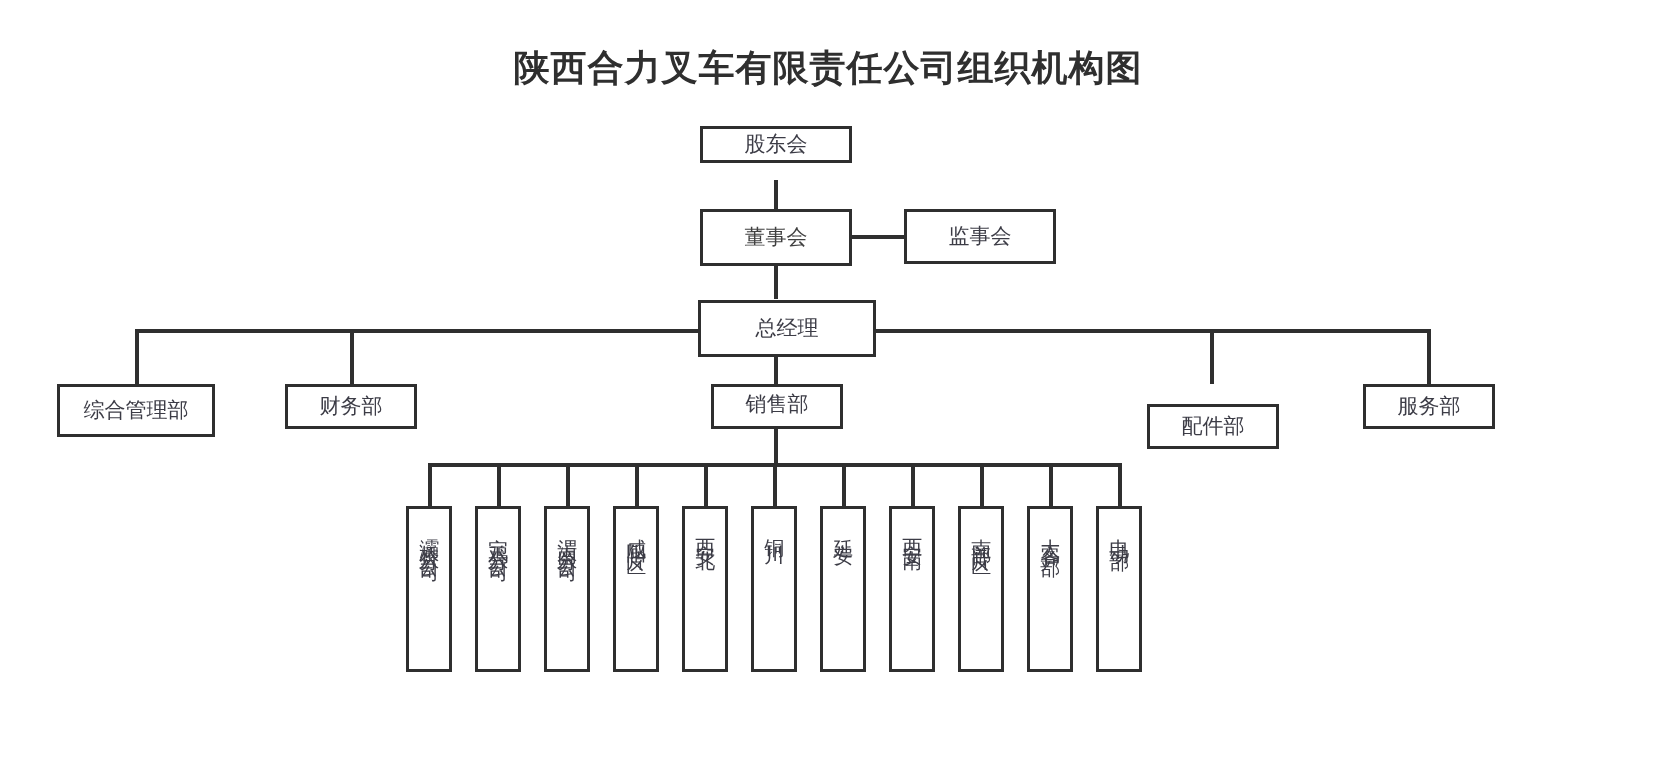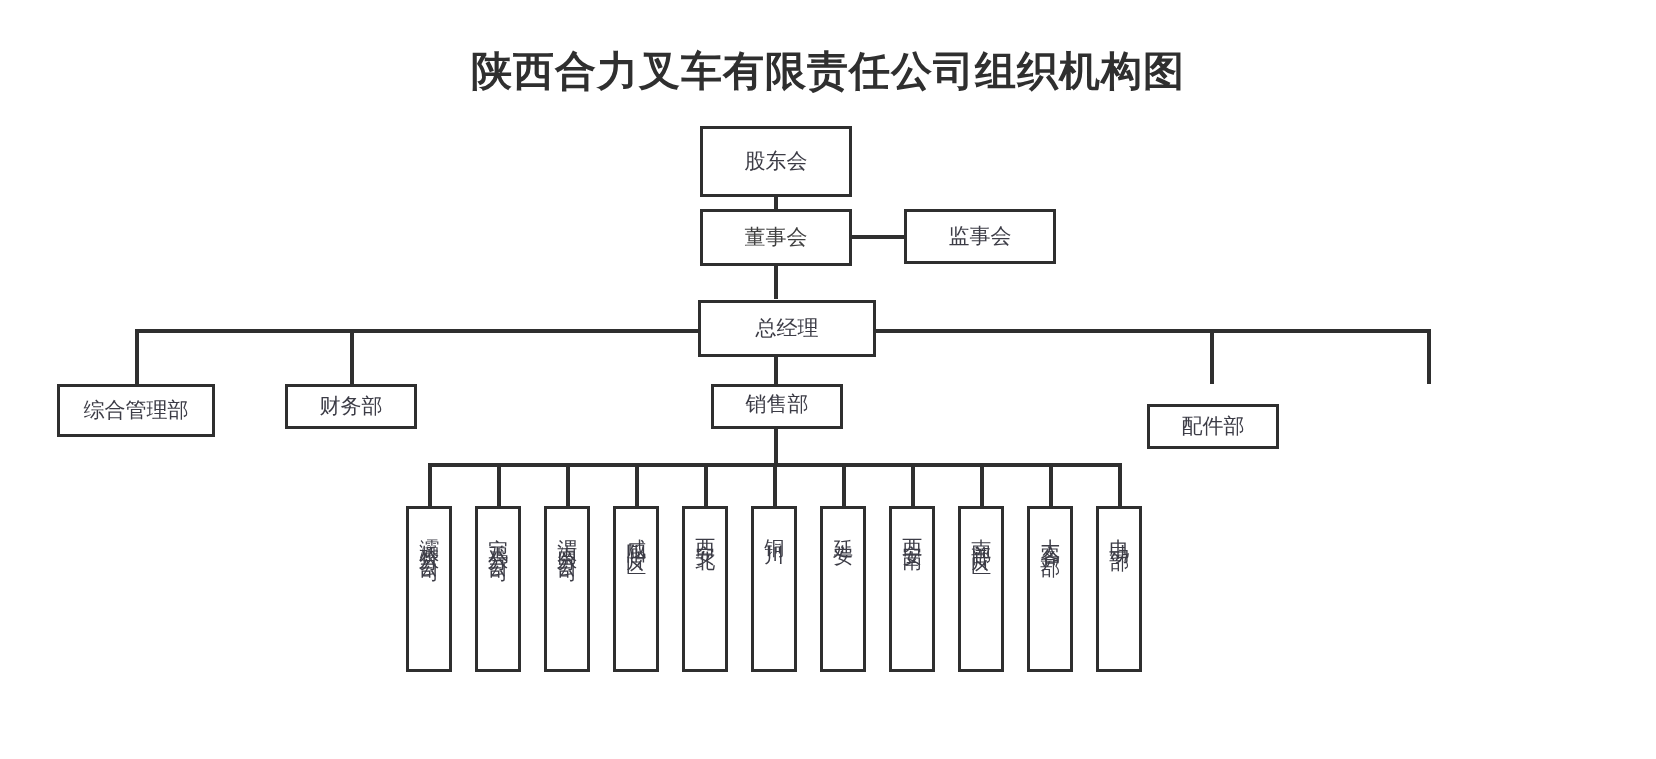--- a/index.html
+++ b/index.html
@@ -12,21 +12,21 @@
     overflow:hidden;
   }
   #stage{position:relative;width:1656px;height:759px;}
 
   .title{
     position:absolute;
     left:0;top:44px;width:1656px;
     text-align:center;
     font-family:"Liberation Sans","DejaVu Sans",sans-serif;
     font-weight:700;
-    font-size:41px;
+    font-size:36px;
     letter-spacing:1px;
     color:#2f2f2f;
     white-space:nowrap;
   }
 
   
   .box{
     position:absolute;
     box-sizing:border-box;
     border:3px solid #2f2f2f;
@@ -90,21 +90,21 @@
   <div class="ln v" style="left: 566px; top: 463px; height: 45px; background: rgb(47, 47, 47);"></div>
   <div class="ln v" style="left: 635px; top: 463px; height: 45px; background: rgb(47, 47, 47);"></div>
   <div class="ln v" style="left: 704px; top: 463px; height: 45px; background: rgb(47, 47, 47);"></div>
   <div class="ln v" style="left: 773px; top: 463px; height: 45px; background: rgb(47, 47, 47);"></div>
   <div class="ln v" style="left: 842px; top: 463px; height: 45px; background: rgb(47, 47, 47);"></div>
   <div class="ln v" style="left: 911px; top: 463px; height: 45px; background: rgb(47, 47, 47);"></div>
   <div class="ln v" style="left: 980px; top: 463px; height: 45px; background: rgb(47, 47, 47);"></div>
   <div class="ln v" style="left: 1049px; top: 463px; height: 45px; background: rgb(47, 47, 47);"></div>
   <div class="ln v" style="left: 1118px; top: 463px; height: 45px; background: rgb(47, 47, 47);"></div>
 
-  <div class="box" style="left: 700px; top: 126px; width: 152px; height: 71px; border-color: rgb(47, 47, 47); background: rgb(255, 255, 255); color: rgb(60, 60, 70);">
+  <div class="box" style="left: 700px; top: 126px; width: 152px; height: 37px; border-color: rgb(47, 47, 47); background: rgb(255, 255, 255); color: rgb(60, 60, 70);">
     <span>股东会</span>
   </div>
 
   <div class="box" style="left: 700px; top: 209px; width: 152px; height: 57px; border-color: rgb(47, 47, 47); background: rgb(255, 255, 255); color: #404040;">
     <span>董事会</span>
   </div>
 
   <div class="box" style="left: 904px; top: 209px; width: 152px; height: 55px; border-color: rgb(47, 47, 47); background: rgb(255, 255, 255); color: rgb(60, 60, 70); align-items: center;">
     <span>监事会</span>
   </div>
@@ -122,20 +122,23 @@
   </div>
 
   <div class="box" style="left: 711px; top: 384px; width: 132px; height: 45px; border-color: rgb(47, 47, 47); background: rgb(255, 255, 255); color: rgb(60, 60, 70); font-family: Liberation Mono, monospace;">
     <span>销售部</span>
   </div>
 
   <div class="box" style="left: 1147px; top: 384px; width: 132px; height: 45px; border-color: rgb(47, 47, 47); background: rgb(255, 255, 255); color: rgb(60, 60, 70); margin-top: 20px;">
     <span>配件部</span>
   </div>
 
+  <div class="box" style="left: 1363px; top: 384px; width: 132px; height: 45px; border-color: rgb(47, 47, 47); background: rgb(255, 255, 255); color: rgb(60, 60, 70);">
+    <span>服务部</span>
+  </div>
 
   <div class="box vert" style="left: 406px; top: 506px; width: 46px; height: 166px; border-color: rgb(47, 47, 47); background: rgb(255, 255, 255); color: rgb(60, 60, 70);">
     <span class="vtext">灞桥分公司</span>
   </div>
   <div class="box vert" style="left: 475px; top: 506px; width: 46px; height: 166px; border-color: rgb(47, 47, 47); background: rgb(255, 255, 255); color: rgb(60, 60, 70);">
     <span class="vtext">宝鸡分公司</span>
   </div>
   <div class="box vert" style="left: 544px; top: 506px; width: 46px; height: 166px; border-color: rgb(47, 47, 47); background: rgb(255, 255, 255); color: rgb(60, 60, 70);">
     <span class="vtext">渭南分公司</span>
   </div>

